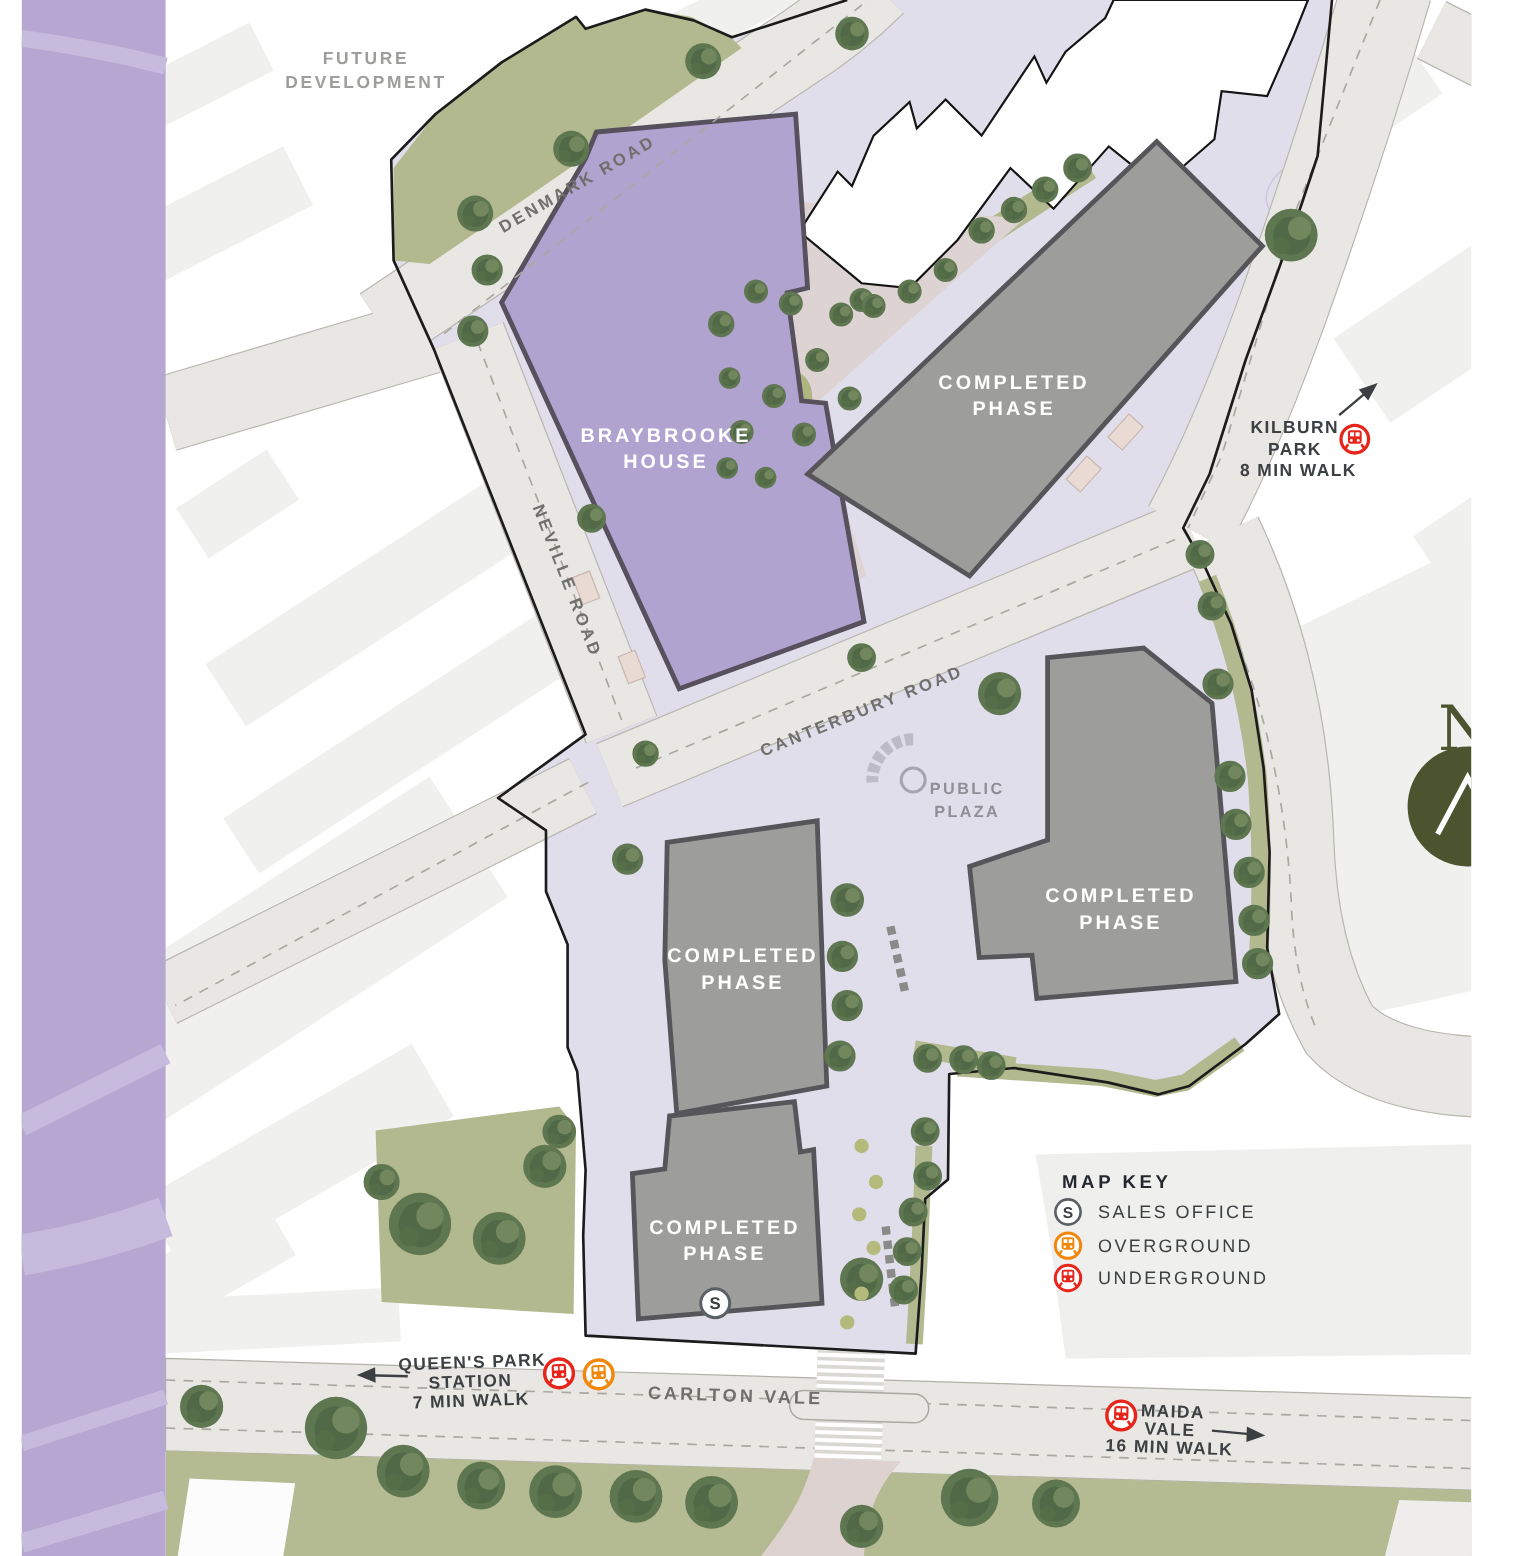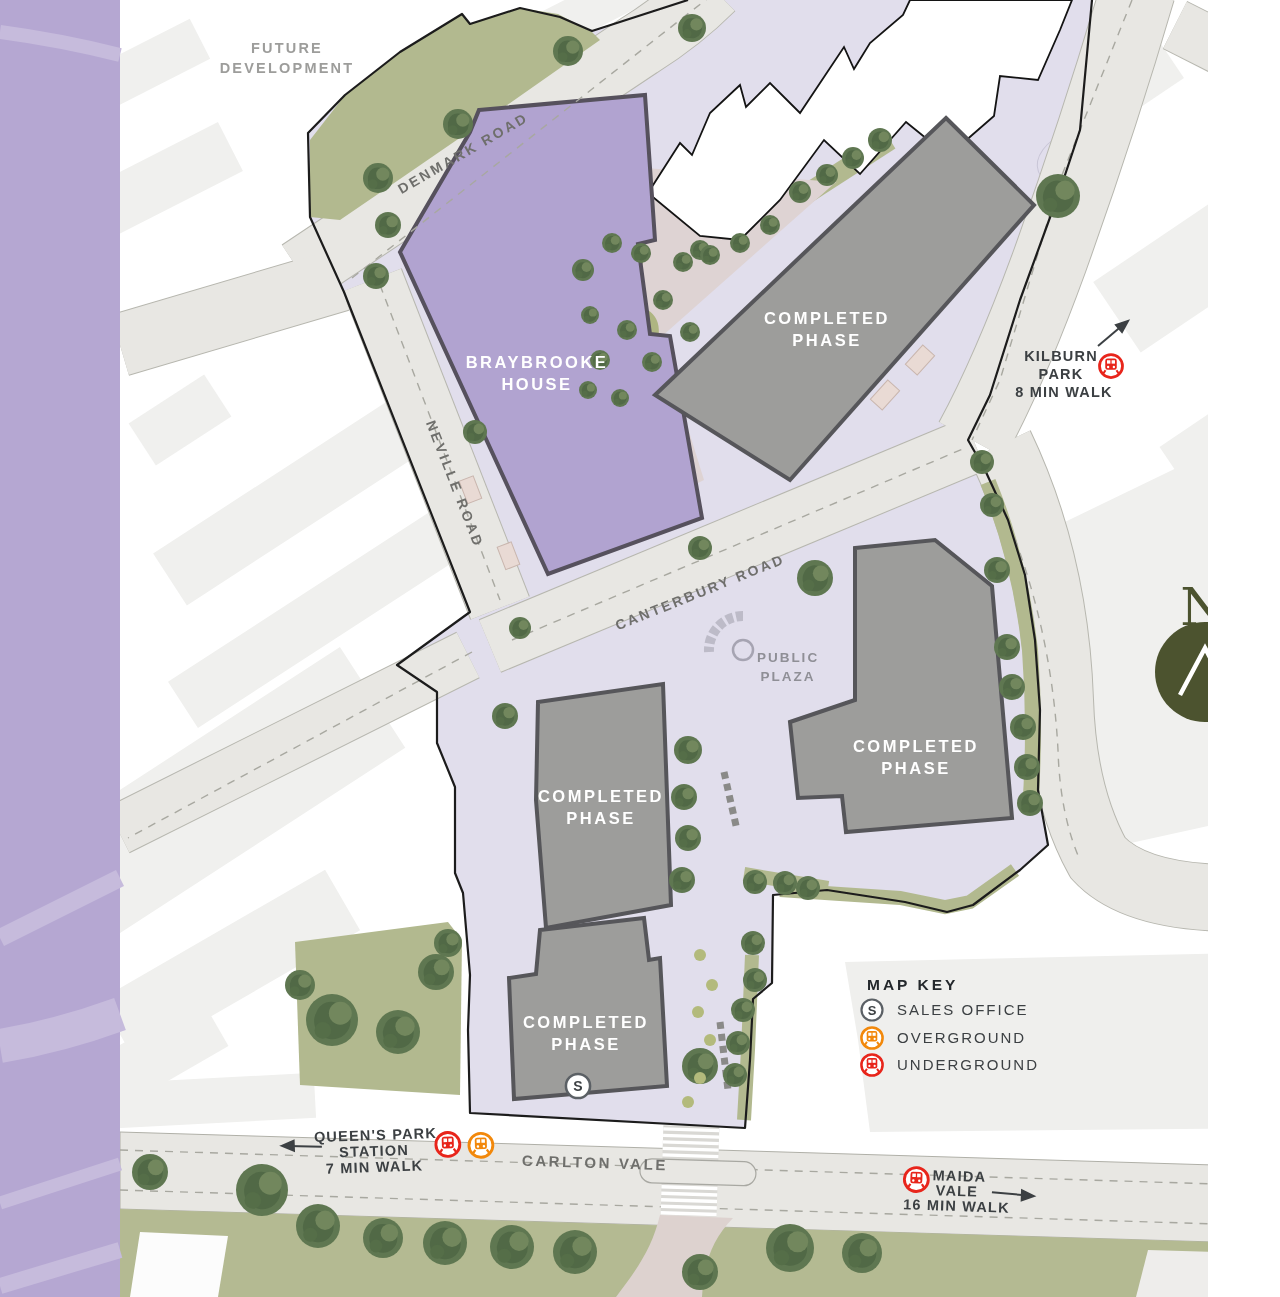--- a/index.html
+++ b/index.html
@@ -1,17 +1,17 @@
 <!DOCTYPE html>
 <html><head>
 <meta charset="utf-8">
 <style>
   html,body{margin:0;padding:0;background:#fff;}
   #stage{position:relative;width:1208px;height:1297px;overflow:hidden;background:#ffffff;
-         font-family:"Liberation Sans", sans-serif;}
+         font-family:"Liberation Sans", sans-serif;padding-left:18px;}
   svg{display:block}
   text{font-family:"Liberation Sans", sans-serif;}
   .bldg-label{fill:#ffffff;font-size:16.5px;font-weight:700;letter-spacing:2.5px;text-anchor:middle;}
   .road-label{fill:#6f6f6c;font-size:14px;font-weight:700;letter-spacing:2.6px;text-anchor:middle;}
   .faint-label{fill:#9d9d9b;font-size:14.5px;font-weight:700;letter-spacing:2.2px;text-anchor:middle;}
   .plaza-label{fill:#8f8f96;font-size:13.5px;font-weight:700;letter-spacing:2px;text-anchor:middle;}
   .station-label{fill:#3c4043;font-size:14.5px;font-weight:700;letter-spacing:1.2px;text-anchor:middle;}
   .key-title{fill:#24282c;font-size:15.5px;font-weight:700;letter-spacing:3px;}
   .key-item{fill:#3c4043;font-size:15px;font-weight:400;letter-spacing:2px;}
   .s-letter{fill:#3c4043;font-size:13px;font-weight:700;text-anchor:middle;}

